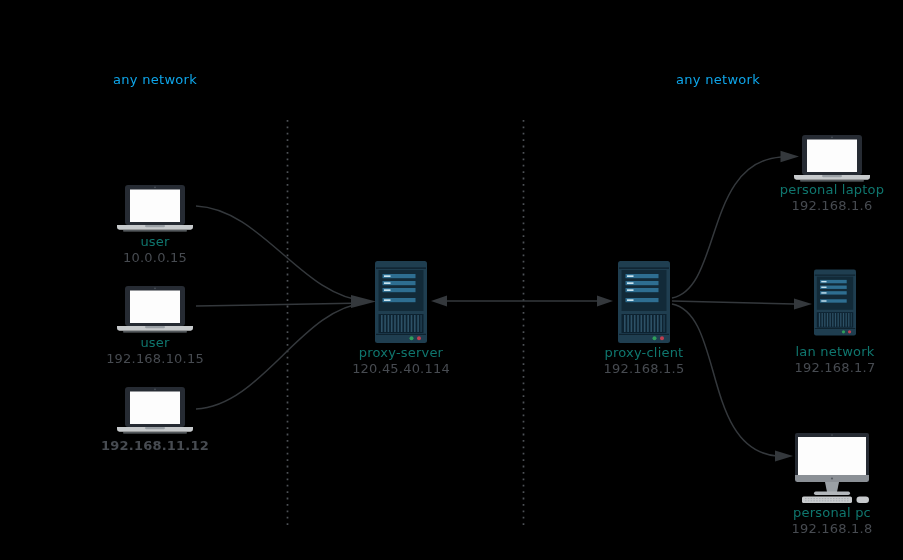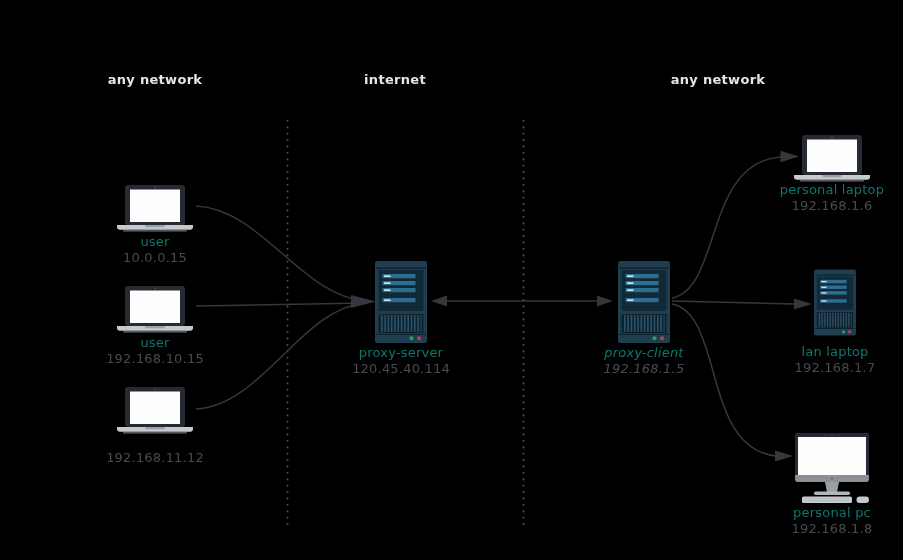--- a/index.html
+++ b/index.html
@@ -4,21 +4,21 @@
 <style>
   html,body{margin:0;padding:0;}
   body{
     width:903px;height:560px;position:relative;overflow:hidden;
     background:#000;
     font-family:"DejaVu Sans", sans-serif;
   }
   .stage{position:absolute;inset:0;width:903px;height:560px;}
   .section-label{
     position:absolute;width:140px;text-align:center;
-    font-size:13px;letter-spacing:.3px;color:#e5e5e5;white-space:nowrap;font-weight:bold;
+    font-size:13px;letter-spacing:.3px;color:#0ea5e9;white-space:nowrap;
   }
   .node{
     position:absolute;display:flex;flex-direction:column;align-items:center;
   }
   .node svg{display:block;}
   .node .lbl{
     font-size:13px;line-height:15.5px;letter-spacing:.2px;
     color:#0f766e;text-align:center;white-space:nowrap;margin-top:2px;
   }
   .node .lbl2{
@@ -93,21 +93,20 @@
       <polygon points="351,295 376,301.5 351,308"></polygon>
       <polygon points="447,295.5 431,301 447,306.5"></polygon>
       <polygon points="597,295.5 613,301 597,306.5"></polygon>
       <polygon points="780.5,150.8 799,156.5 780.5,162.2"></polygon>
       <polygon points="794,298.5 812,304 794,309.5"></polygon>
       <polygon points="775,450.5 793,456 775,461.5"></polygon>
     </g>
   </svg>
 
   <div class="section-label" style="left:85px;top:72px;">any network</div>
-  <div class="section-label" style="left:325px;top:72px;">internet</div>
   <div class="section-label" style="left:648px;top:72px;">any network</div>
 
   <div class="node" style="left:85px;top:185px;width:140px;">
     <svg width="76" height="47">
         <use href="#sym-laptop"></use>
       </svg>
     <div class="lbl">user</div>
     <div class="lbl2">10.0.0.15</div>
   </div>
 
@@ -116,52 +115,52 @@
         <use href="#sym-laptop"></use>
       </svg>
     <div class="lbl">user</div>
     <div class="lbl2">192.168.10.15</div>
   </div>
 
   <div class="node" style="left:85px;top:387px;width:140px;">
     <svg width="76" height="47">
         <use href="#sym-laptop"></use>
       </svg>
-    <div class="lbl2" style="margin-top:16px;">192.168.11.12</div>
+    <div class="lbl2" style="margin-top:4px;font-weight:bold;">192.168.11.12</div>
   </div>
 
   <div class="node" style="left:331px;top:261px;width:140px;text-decoration:underline;">
     <svg width="52" height="82">
         <use href="#sym-server"></use>
       </svg>
     <div class="lbl">proxy-server</div>
     <div class="lbl2">120.45.40.114</div>
   </div>
 
-  <div class="node" style="left:574px;top:261px;width:140px;font-style:italic;">
+  <div class="node" style="left:574px;top:261px;width:140px;">
     <svg width="52" height="82">
         <use href="#sym-server"></use>
       </svg>
     <div class="lbl">proxy-client</div>
     <div class="lbl2">192.168.1.5</div>
   </div>
 
   <div class="node" style="left:762px;top:135px;width:140px;">
     <svg width="76" height="47">
         <use href="#sym-laptop"></use>
       </svg>
     <div class="lbl" style="margin-top:0;">personal laptop</div>
     <div class="lbl2">192.168.1.6</div>
   </div>
 
   <div class="node" style="left:765px;top:263px;width:140px;">
     <svg width="42" height="79">
         <use href="#sym-server"></use>
       </svg>
-    <div class="lbl">lan laptop</div>
+    <div class="lbl">lan network</div>
     <div class="lbl2">192.168.1.7</div>
   </div>
 
   <div class="node" style="left:761px;top:421px;width:142px;margin-top:12px;">
     <svg width="78" height="70">
         <use href="#sym-monitor"></use>
       </svg>
     <div class="lbl">personal pc</div>
     <div class="lbl2">192.168.1.8</div>
   </div>

